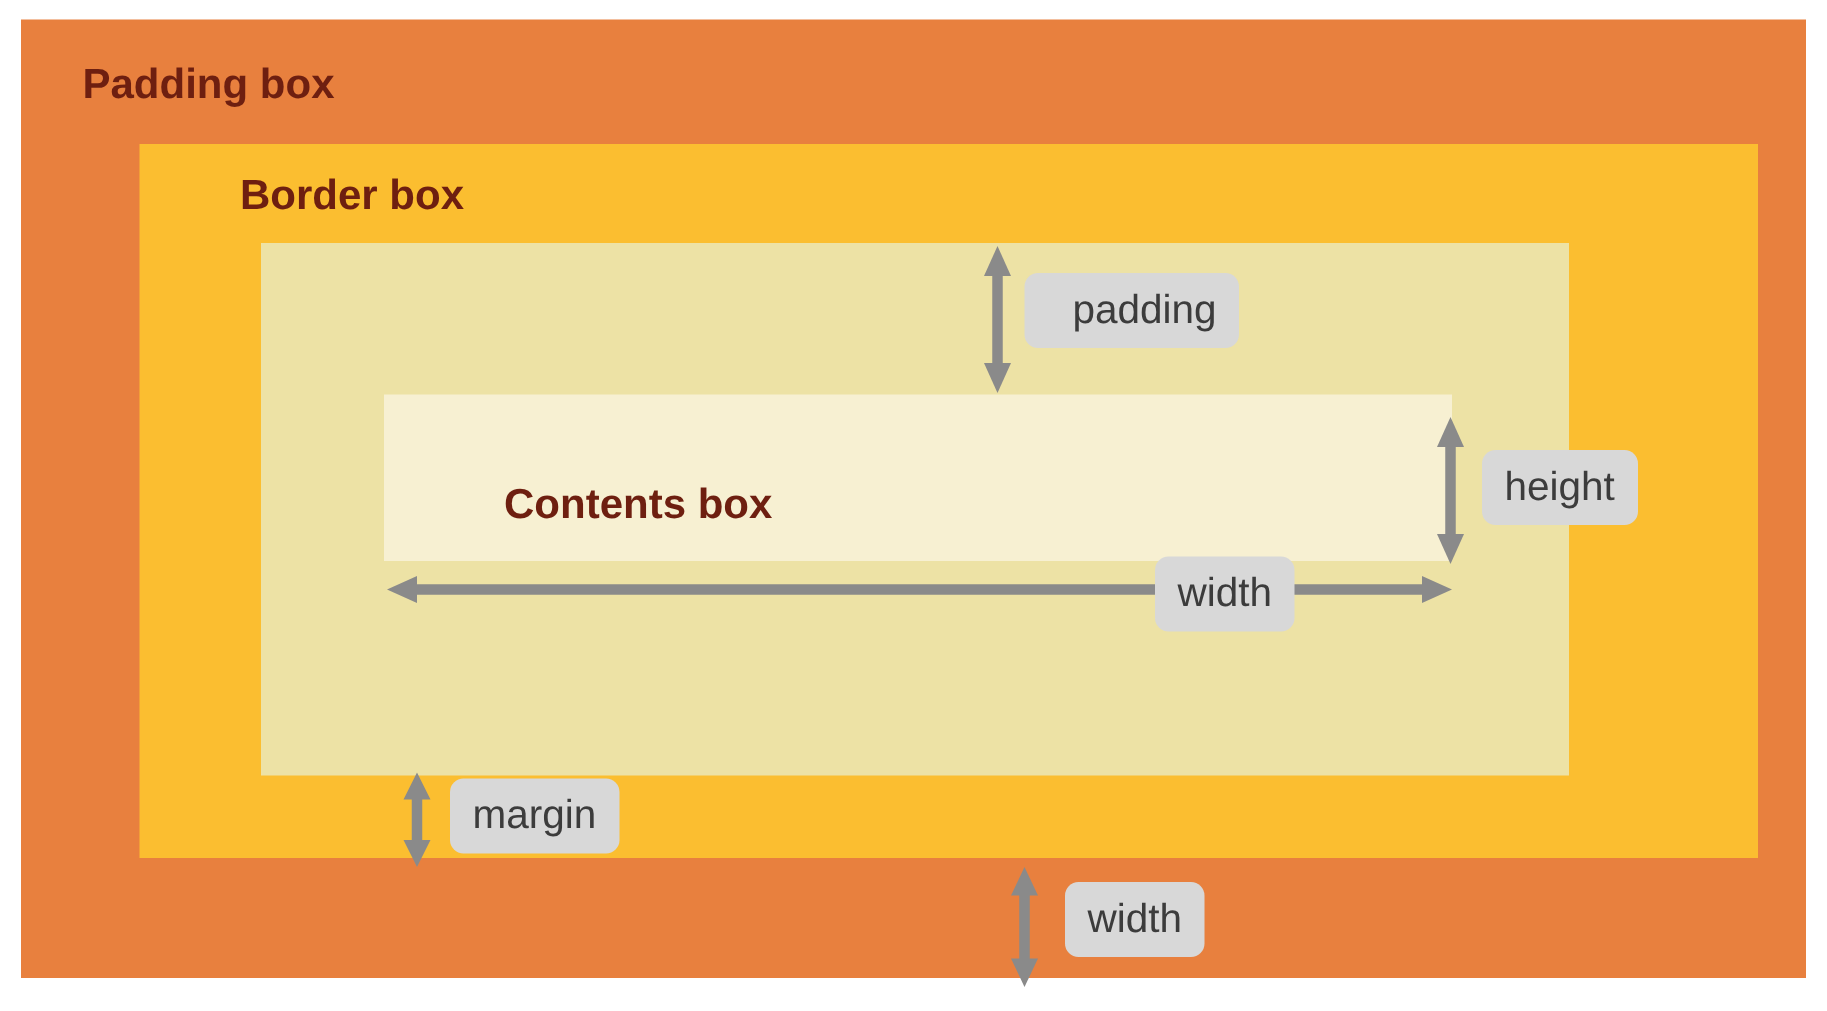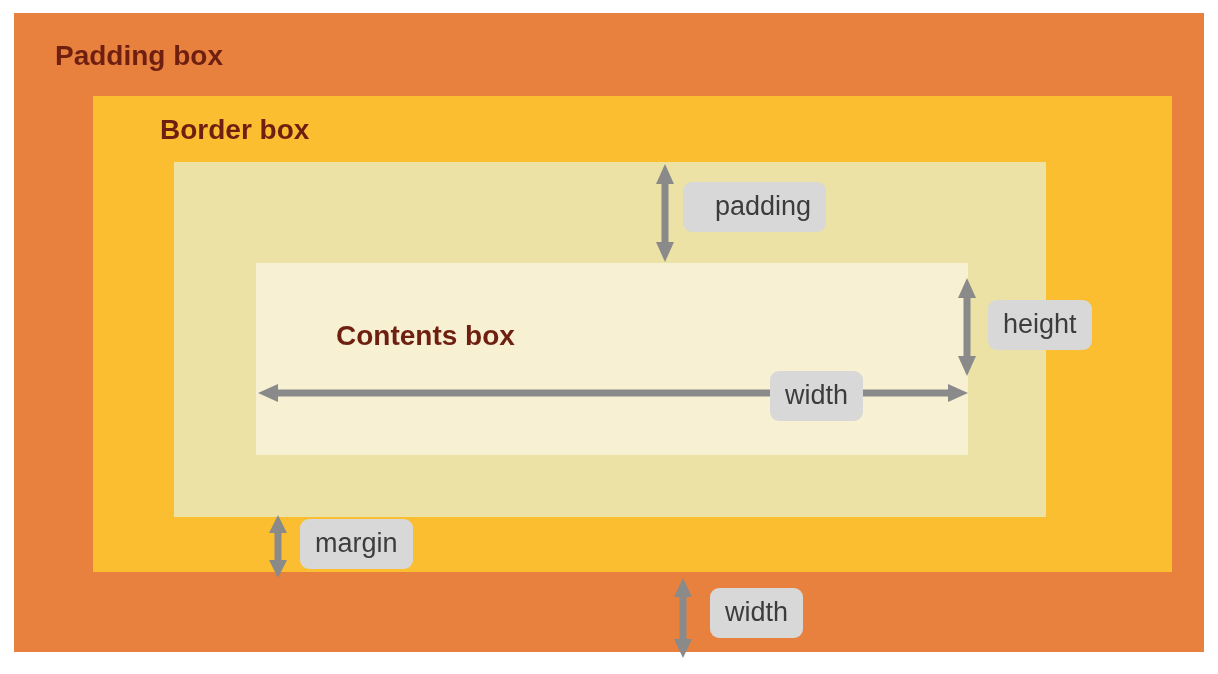--- a/index.html
+++ b/index.html
@@ -8,21 +8,21 @@
     width: 1218px;
     height: 674px;
     background: #ffffff;
     font-family: "Liberation Sans", sans-serif;
     overflow: hidden;
   }
   .box { position: absolute; }
   .margin-box   { left: 14px;  top: 13px;  width: 1190px; height: 639px; background: #E8803E; }
   .border-box   { left: 79px;  top: 83px;  width: 1031px; height: 476px; background: #FBBE30; padding-left: 48px; }
   .padding-box  { left: 81px;  top: 66px;  width: 872px;  height: 355px; background: #EDE2A5; }
-  .contents-box { left: 82px;  top: 101px; width: 712px;  height: 192px; background: #F7F0D2; }
+  .contents-box { left: 82px;  top: 101px; width: 712px;  height: 111px; background: #F7F0D2; }
   .box-label {
     position: absolute;
     font-weight: bold;
     font-size: 28px;
     color: #6E1F10;
     white-space: nowrap;
   }
   .margin-label   { left: 41px; top: 27px; }
   .border-label   { left: 67px; top: 18px; }
   .padding-label  { left: 76px; top: 36px; }

